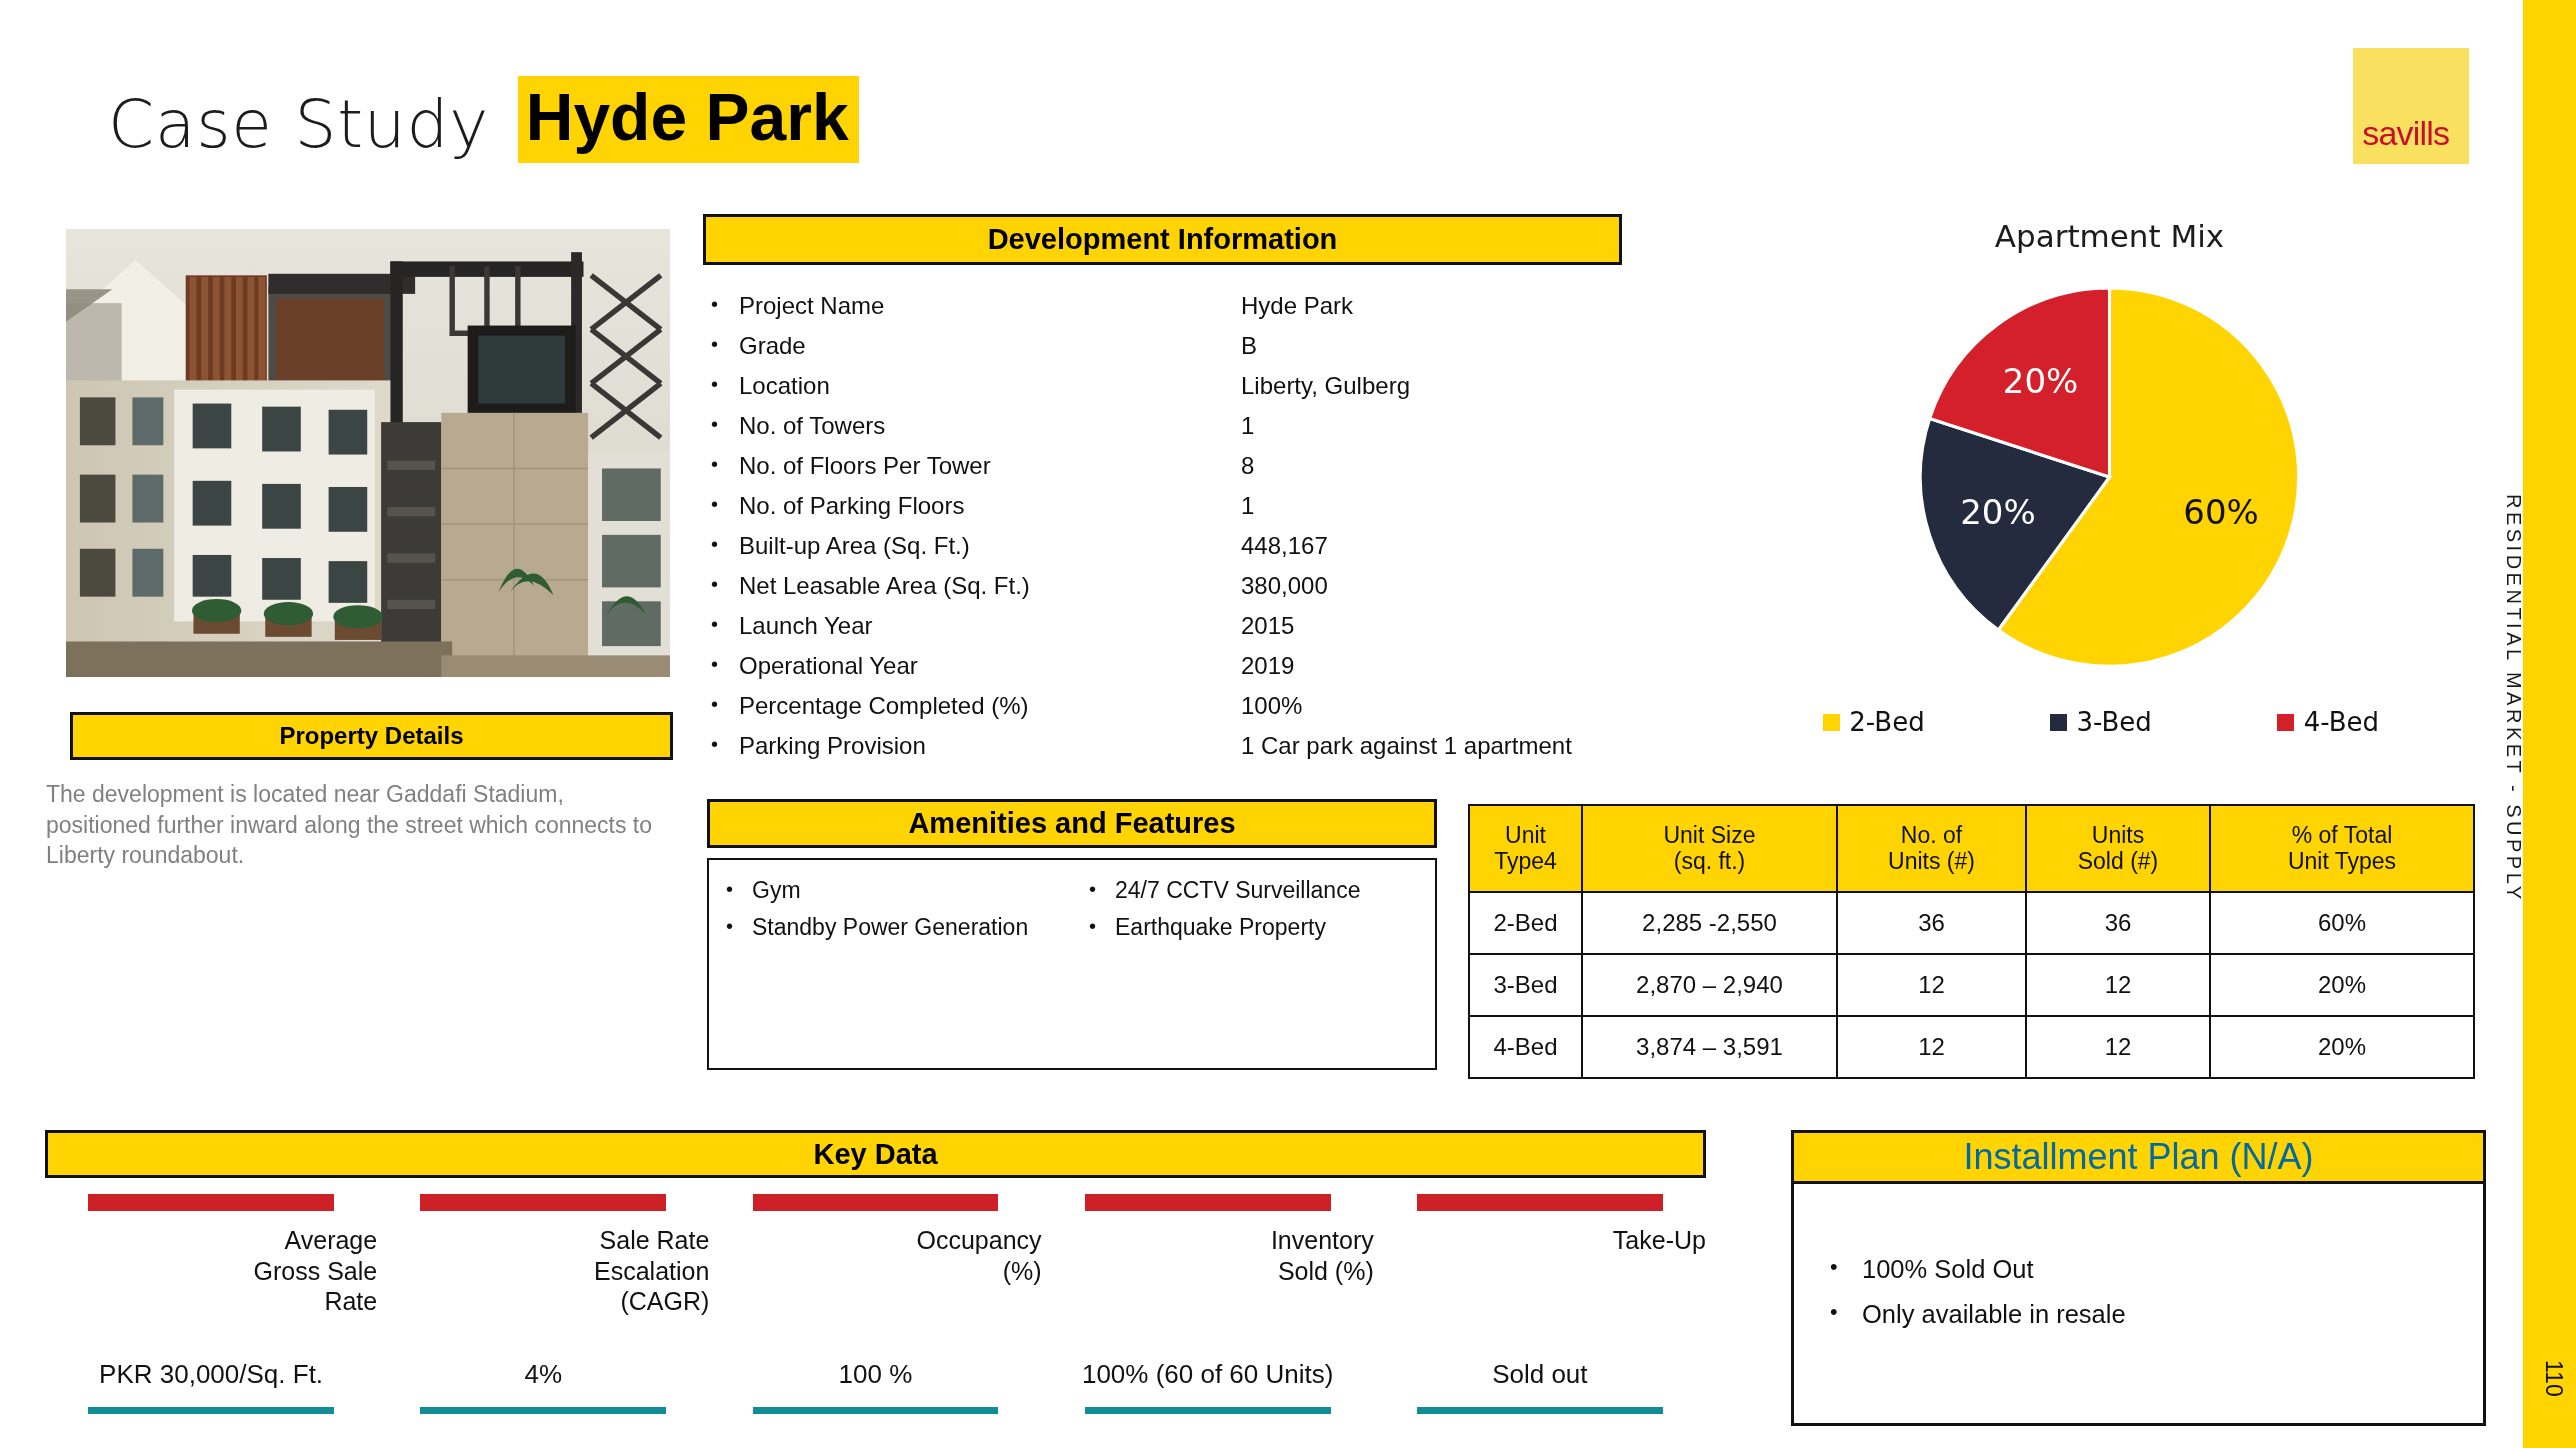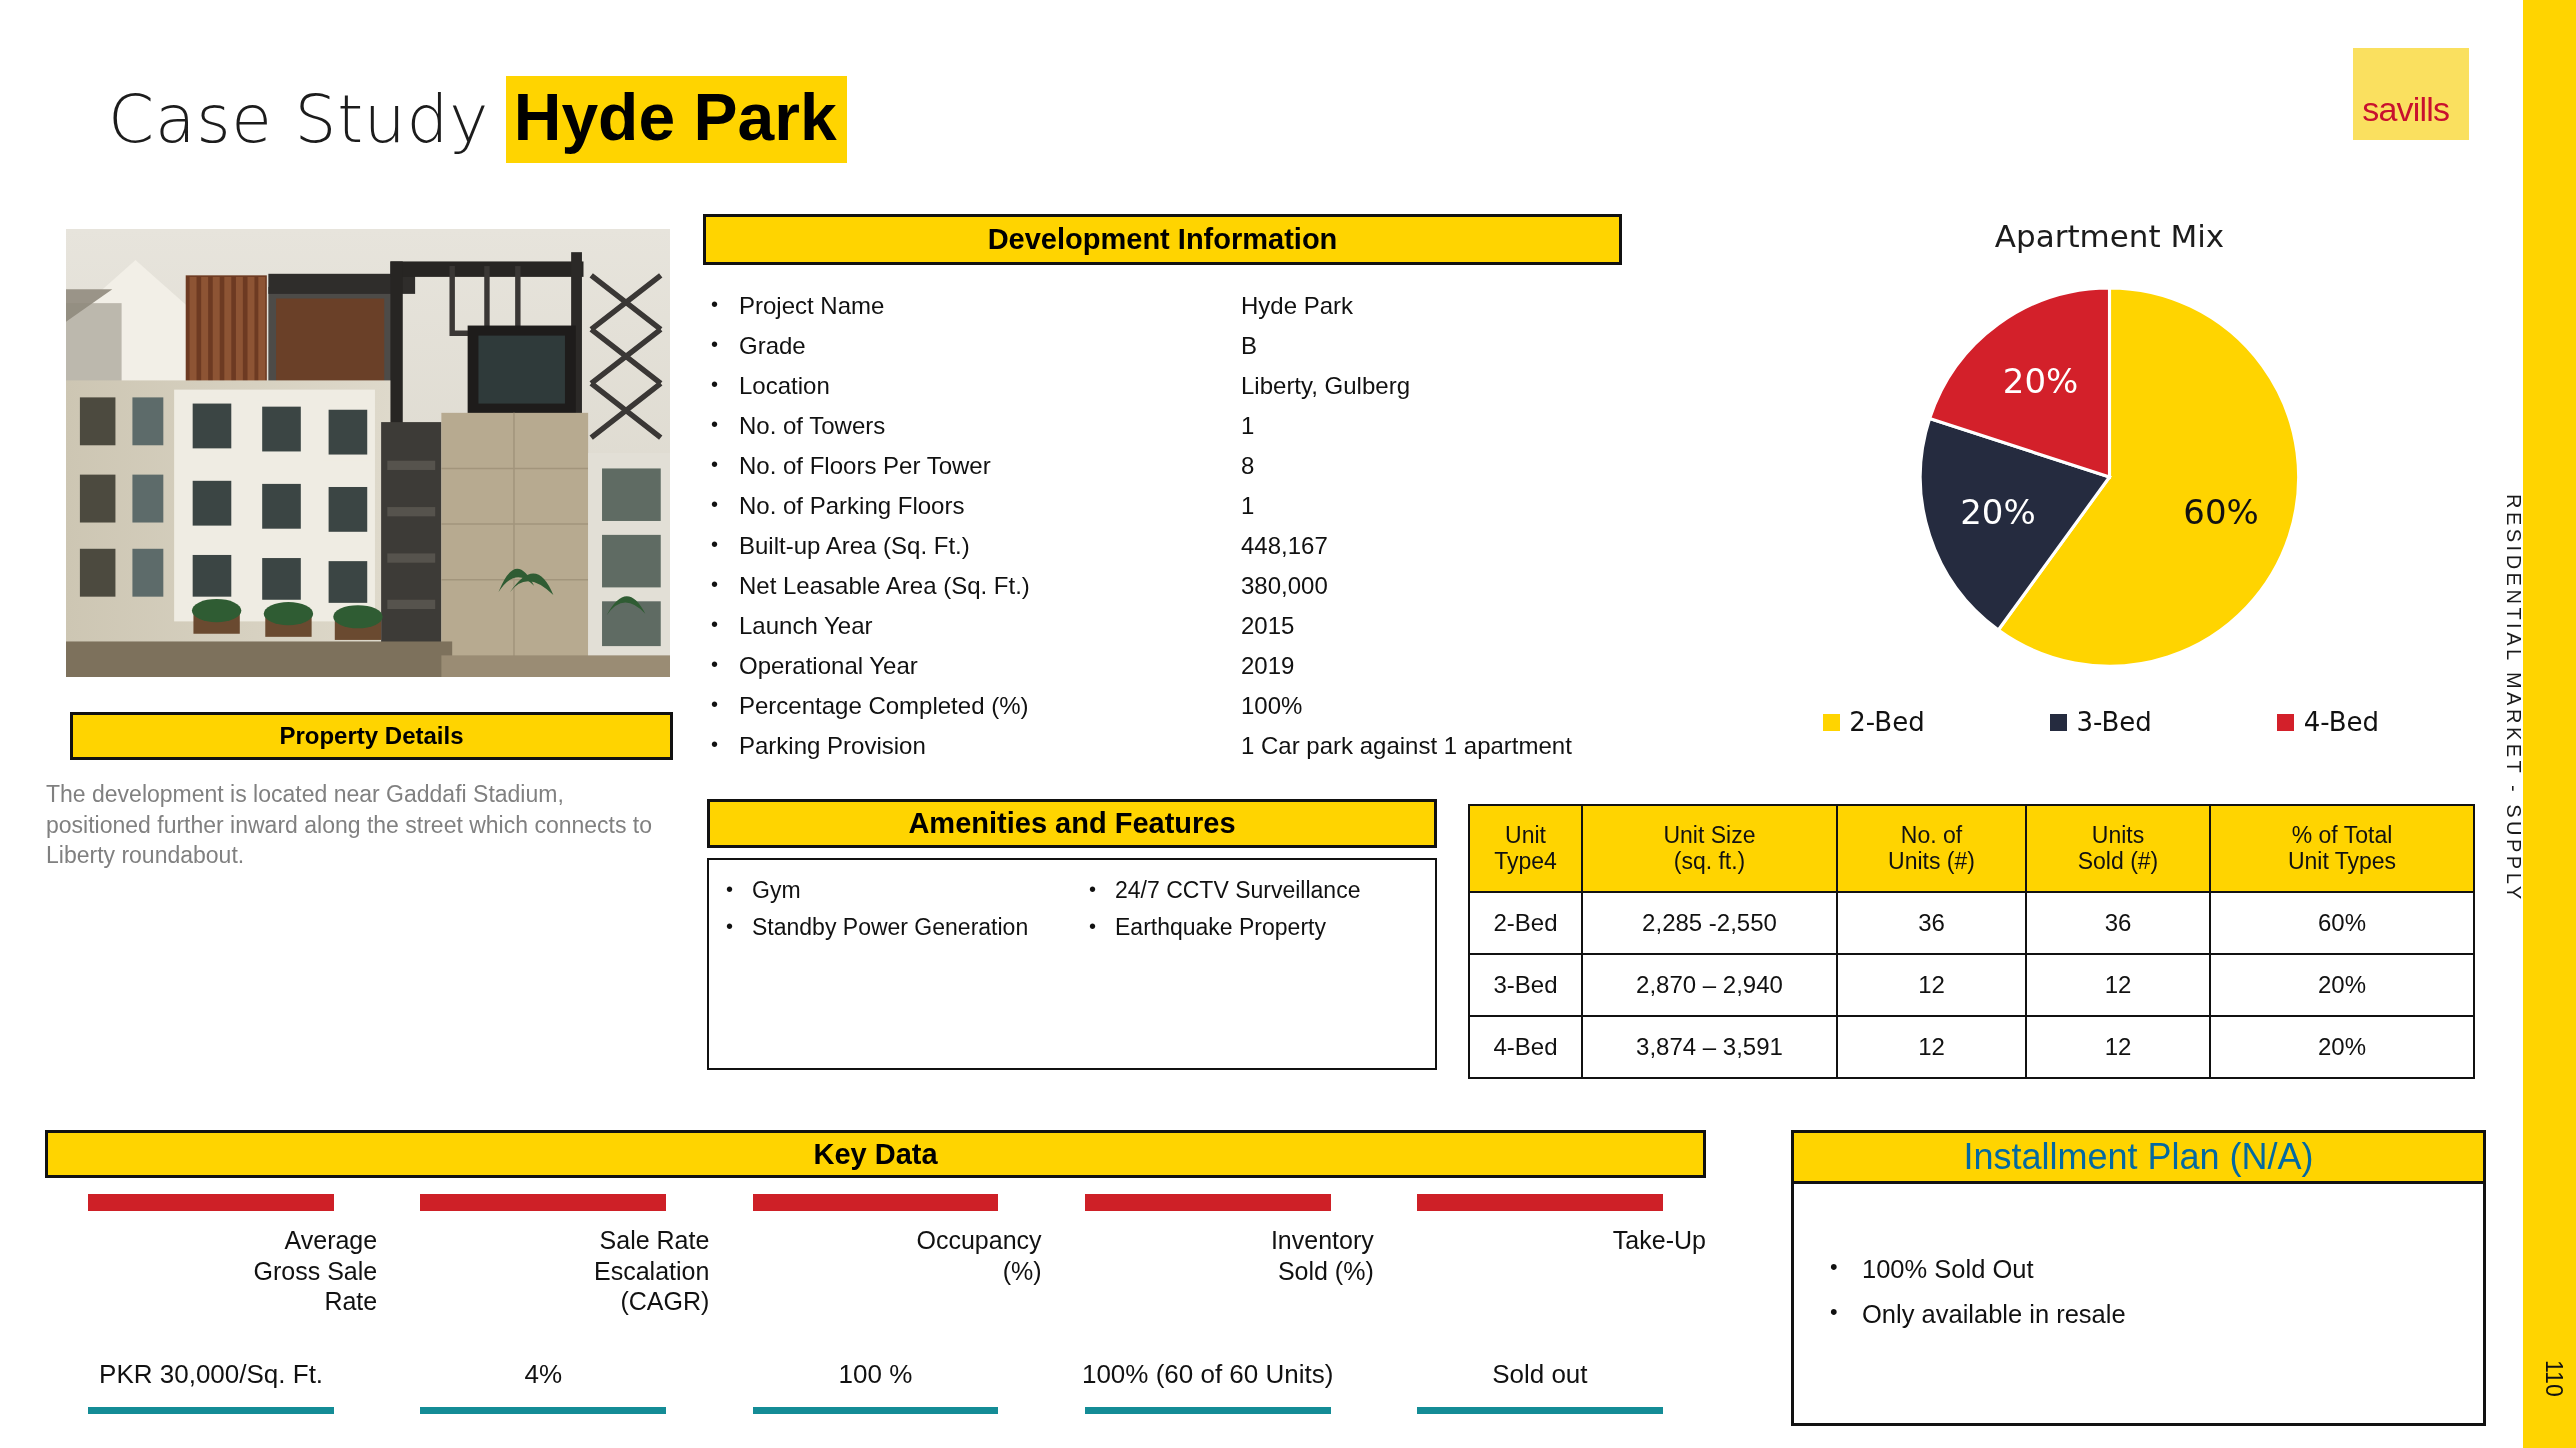--- a/index.html
+++ b/index.html
@@ -28,33 +28,33 @@
   }
   .rail-page {
     position: absolute; left: 2567px; top: 1360px;
     transform: rotate(90deg); transform-origin: 0 0;
     font-size: 23px; color: #111; white-space: nowrap;
   }
 
   
   .logo {
     position: absolute; left: 2353px; top: 48px;
-    width: 116px; height: 92px;
+    width: 116px; height: 116px;
     background: #FAE05F;
   }
   .logo-word {
     position: absolute; left: 9.3px; bottom: 10.8px;
     font-size: 34px; color: #C8102E; letter-spacing: -0.8px;
     font-family: "Liberation Sans", sans-serif;
   }
 
   
   .title-wrap {
     position: absolute; left: 108px; top: 76px;
-    display: flex; align-items: center; gap: 0px;
+    display: flex; align-items: flex-end; gap: 12px;
     white-space: nowrap;
   }
   .title-light {
     font-size: 66px; font-weight: 300; color: #1c1c1c;
     font-family: "DejaVu Sans", sans-serif; letter-spacing: 0.8px;
     padding-right: 17px;
   }
   .title-bold {
     font-size: 66px; font-weight: 700; color: #000;
     background: #FFD400; padding: 3.1px 10.8px 7.7px 7.7px;

